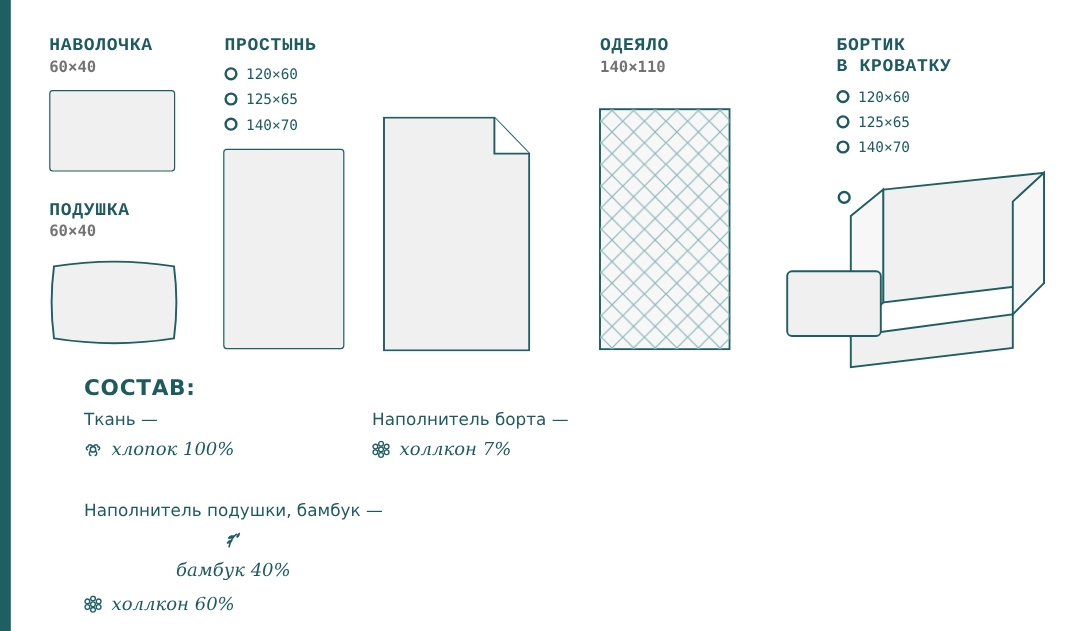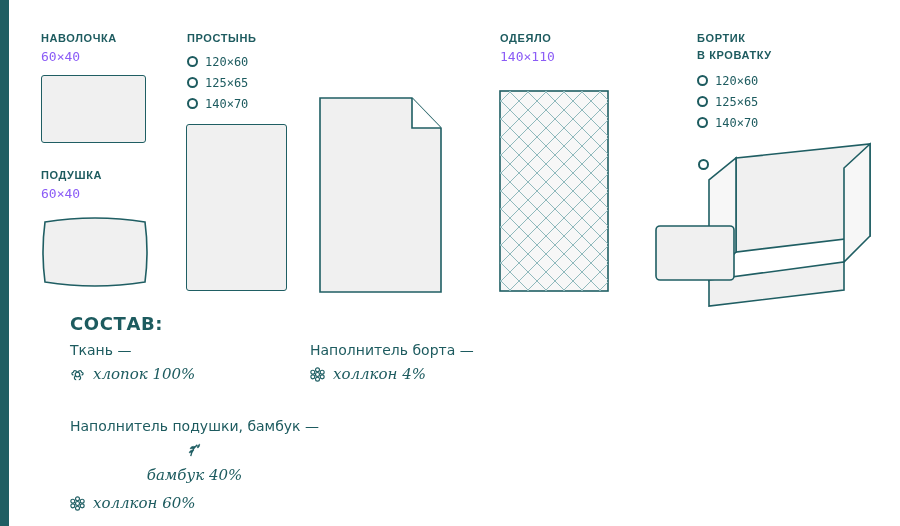--- a/index.html
+++ b/index.html
@@ -26,34 +26,35 @@
     left: 0;
     top: 0;
     width: 9px;
     height: 526px;
     background: #1f5e63;
   }
   .item {
     position: absolute;
   }
   .title {
-    font-family: Liberation Sans, sans-serif;
+    font-family: Liberation Mono, monospace;
     font-weight: bold;
-    font-size: 11px;
+    font-size: 15px;
     letter-spacing: 0.6px;
     color: #1d5b5f;
     line-height: 17px;
     white-space: nowrap;
   }
   .dims {
     font-family: "DejaVu Sans Mono", monospace;
     font-size: 13px;
-    color: #8b5cf6;
+    color: #737373;
     line-height: 19px;
     white-space: nowrap;
+    font-weight: bold;
   }
   .opt-row {
     display: flex;
     align-items: center;
     gap: 7px;
     height: 21px;
   }
   .radio {
     width: 11px;
     height: 11px;
@@ -224,21 +225,21 @@
     <div class="val-row" style="margin-top:7px;">
       <svg class="mini-icon" viewBox="0 0 16 16">
         <circle cx="8" cy="8" r="2.1" fill="none" stroke="#1f5e63" stroke-width="1.2"></circle>
         <circle cx="8" cy="3" r="2.1" fill="none" stroke="#1f5e63" stroke-width="1.2"></circle>
         <circle cx="8" cy="13" r="2.1" fill="none" stroke="#1f5e63" stroke-width="1.2"></circle>
         <circle cx="3" cy="5.5" r="2.1" fill="none" stroke="#1f5e63" stroke-width="1.2"></circle>
         <circle cx="13" cy="5.5" r="2.1" fill="none" stroke="#1f5e63" stroke-width="1.2"></circle>
         <circle cx="3" cy="10.5" r="2.1" fill="none" stroke="#1f5e63" stroke-width="1.2"></circle>
         <circle cx="13" cy="10.5" r="2.1" fill="none" stroke="#1f5e63" stroke-width="1.2"></circle>
       </svg>
-      <span class="comp-val">холлкон 4%</span>
+      <span class="comp-val">холлкон 7%</span>
     </div>
   </div>
 
   <div class="item" style="left:70px; top:418px;">
     <div class="comp-line">Наполнитель подушки, бамбук —</div>
     <div class="val-row" style="margin-top:9px;flex-direction:column;">
       <svg class="mini-icon" viewBox="0 0 16 16">
         <path d="M11 2 C7 5 5 9 4 14" fill="none" stroke="#1f5e63" stroke-width="1.4"></path>
         <path d="M9 4 C6 3 4 4 3.4 6 C5.6 6.4 7.8 5.6 9 4 Z" fill="#1f5e63" stroke="#1f5e63" stroke-width="0.8"></path>
         <path d="M7 8 C4.4 7.4 2.6 8.6 2.4 10.4 C4.4 10.4 6.2 9.6 7 8 Z" fill="#1f5e63" stroke="#1f5e63" stroke-width="0.8"></path>

